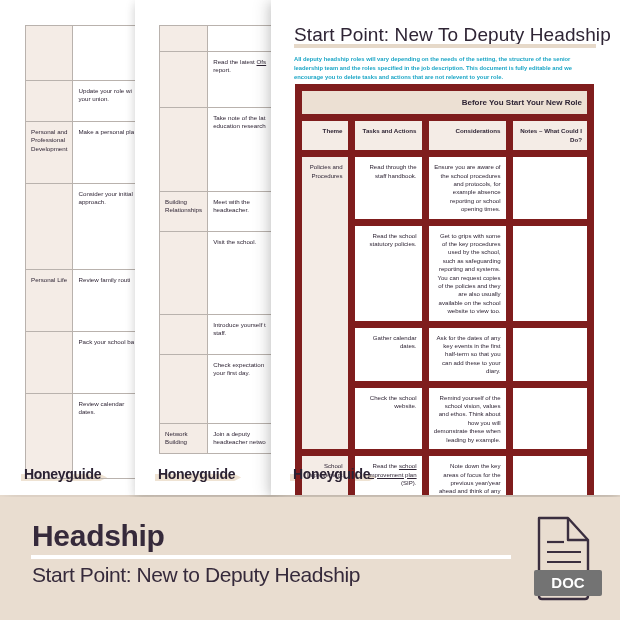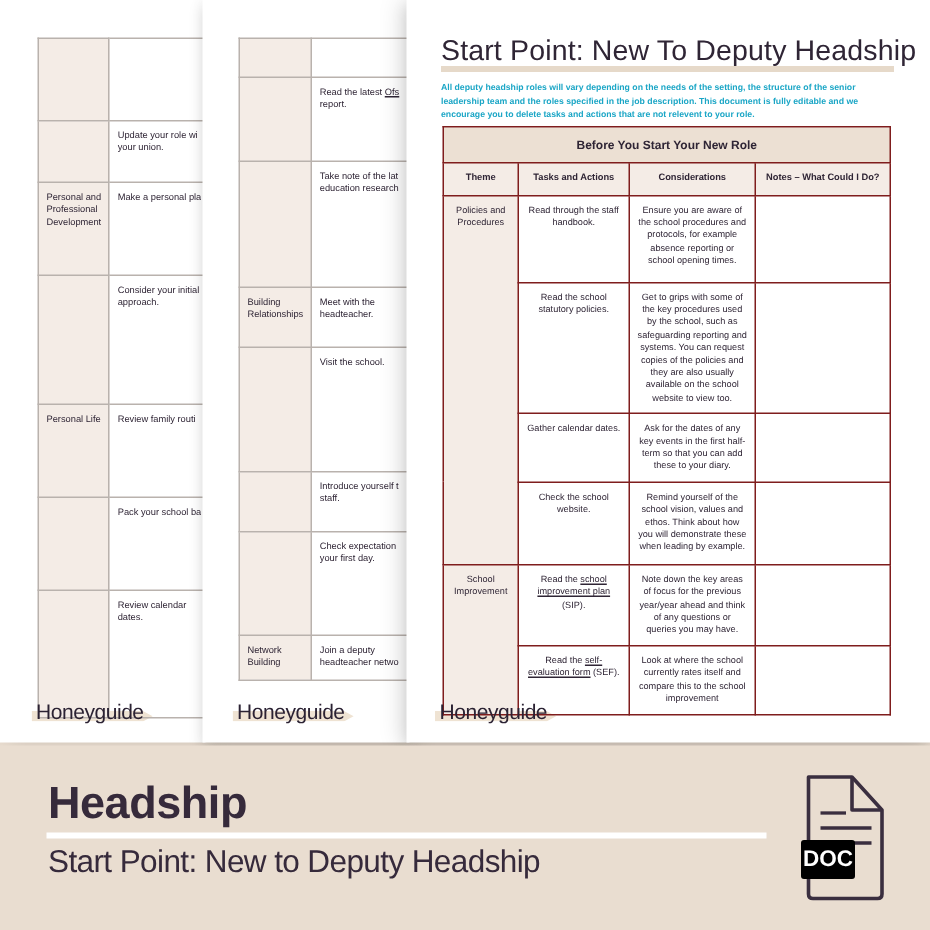--- a/index.html
+++ b/index.html
@@ -15,50 +15,50 @@
 
   
   .btable { position: absolute; top: 25px; border-collapse: collapse; font-size: 6.2px; line-height: 1.35; color: #2f2535; }
   .btable td { border: 1px solid #b9b2ad; vertical-align: top; padding: 6px 5px; white-space: normal; }
   .btable td.theme { background: #f4ece6; width: 50px; }
   .btable td.task { width: 120px; }
   .p1 .btable { left: 25px; }
   .p2 .btable { left: 24px; }
   .task-text { display: block; white-space: nowrap; overflow: hidden; }
 
-  .logo { position: absolute; font-family: "Liberation Sans", sans-serif; font-weight: normal; font-size: 14px; color: #2b2233; letter-spacing: -0.3px; }
+  .logo { position: absolute; font-family: "Liberation Sans", sans-serif; font-weight: bold; font-size: 14px; color: #2b2233; letter-spacing: -0.3px; }
   .logo::after { content: ""; position: absolute; left: -3px; right: -6px; bottom: 1px; height: 7px; background: #efe3d3; z-index: -1; clip-path: polygon(0 0, 92% 0, 100% 50%, 92% 100%, 0 100%); }
   .logo span { position: relative; z-index: 1; }
   .p1 .logo { left: 24px; top: 466px; }
   .p2 .logo { left: 23px; top: 466px; }
   .p3 .logo { left: 22px; top: 466px; }
 
   
   .doc-title { position: absolute; left: 23px; top: 24px; font-size: 19px; font-weight: 500; color: #2f2535; letter-spacing: 0.1px; }
   .doc-title-rule { position: absolute; left: 23px; top: 44px; width: 302px; height: 4px; background: #e6d9c9; }
   .intro { position: absolute; left: 23px; top: 55px; width: 305px; font-size: 5.8px; line-height: 1.55; color: #1ba6c6; font-weight: bold; }
 
   .mtable { position: absolute; left: 24px; top: 84px; width: 299px; border-collapse: collapse; font-size: 6.1px; line-height: 1.38; color: #2f2535; }
-  .mtable td, .mtable th { border: 1px solid #7f1d1d; vertical-align: top; text-align: center; }
+  .mtable td, .mtable th { border: 7px solid #7f1d1d; vertical-align: top; text-align: right; }
   .mtable .section { background: #ece0d3; font-size: 8px; font-weight: bold; padding: 6px 5px; height: 22px; }
   .mtable .colh th { background: #f4ece6; font-size: 6.2px; font-weight: bold; padding: 6px 5px; height: 20px; }
   .mtable td { padding: 6px 5px 5px 5px; }
   .mtable td.theme { background: #f4ece6; width: 50px; }
   .mtable td.task { width: 74px; }
   .mtable td.cons { width: 84px; }
   .u { text-decoration: underline; }
 
   
   .band { position: absolute; left: 0; top: 497px; width: 620px; height: 123px; background: #e9ddd0; }
   .band-title { position: absolute; left: 32px; top: 22px; font-size: 30px; font-weight: bold; color: #362a3b; letter-spacing: -0.3px; }
   .band-rule { position: absolute; left: 31px; top: 58px; width: 480px; height: 4px; background: #ffffff; }
   .band-sub { position: absolute; left: 32px; top: 66px; font-size: 21px; color: #362a3b; letter-spacing: -0.4px; }
 
   .doc-icon { position: absolute; left: 534px; top: 15px; width: 60px; height: 90px; }
-  .doc-badge { position: absolute; left: 0px; top: 48px; width: 36px; height: 26px; background: #000000; color: #fff; font-weight: bold; font-size: 15px; text-align: center; line-height: 26px; border-radius: 2px; }
+  .doc-badge { position: absolute; left: 0px; top: 58px; width: 68px; height: 26px; background: #737373; color: #fff; font-weight: bold; font-size: 15px; text-align: center; line-height: 26px; border-radius: 2px; }
 </style>
 </head>
 <body>
 
 <div class="stage">
 
   <div class="page p1">
     <table class="btable">
       <tbody>
           <tr style="height:55px">

